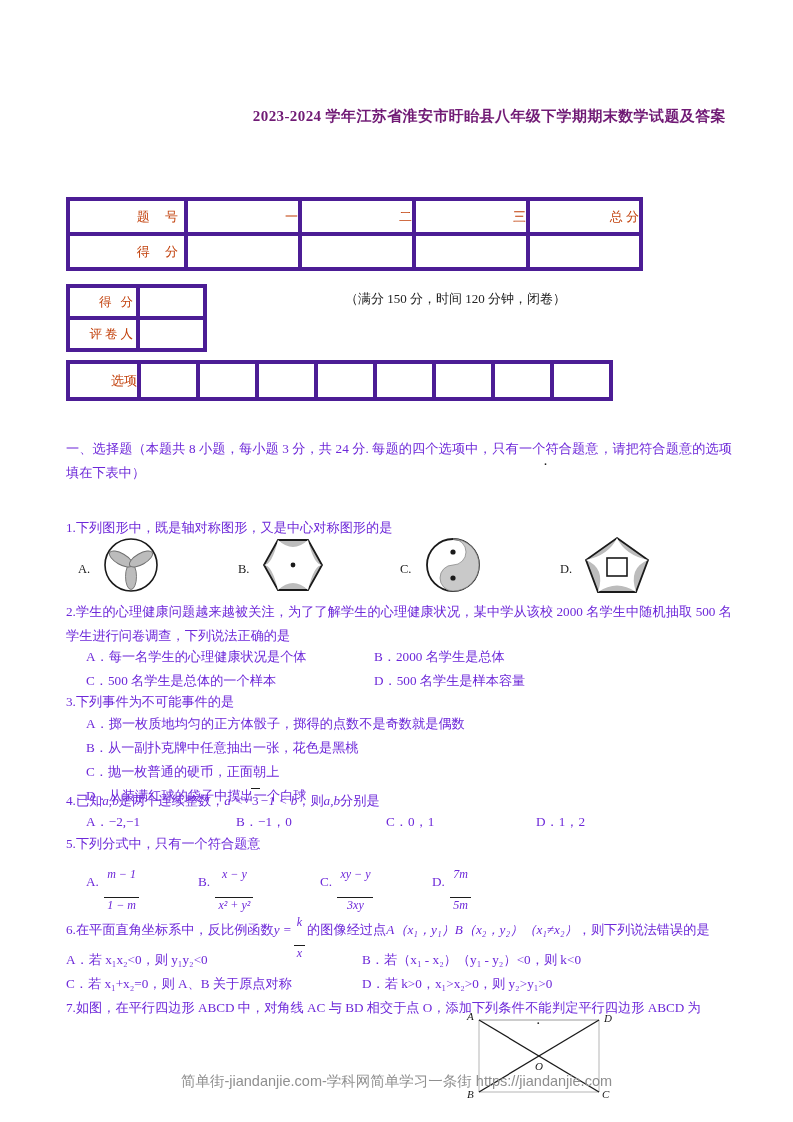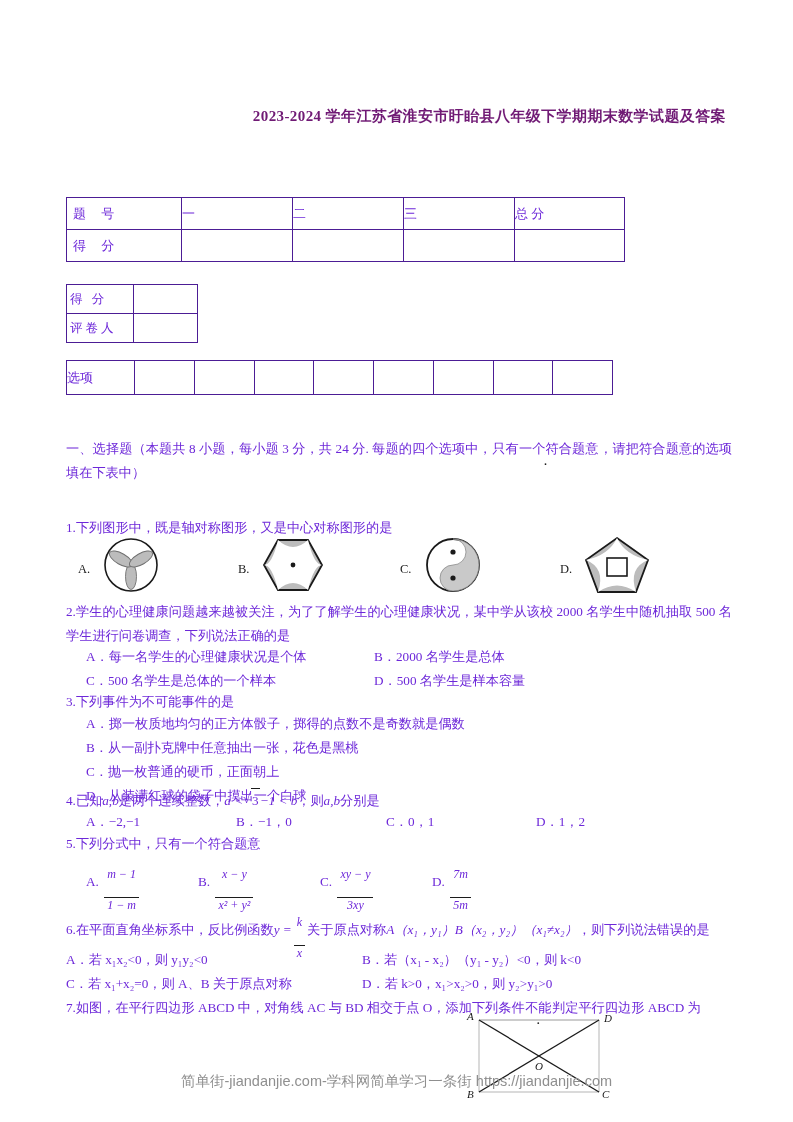--- a/index.html
+++ b/index.html
@@ -35,25 +35,25 @@
     letter-spacing: 0.4px;
     color: #701a75;
   }
   
   table.grid {
     border-collapse: collapse;
     position: absolute;
     table-layout: fixed;
   }
   table.grid td {
-    border: 1px solid #4c1d95;
-    text-align: left;
+    border: 4px solid #4c1d95;
+    text-align: right;
     vertical-align: middle;
     font-size: 13px;
-    color: #6d28d9;
+    color: #c2410c;
     padding: 0;
   }
   
   #score-table {
     left: 66px;
     top: 197px;
     width: 547px;
   }
   #score-table td { height: 31px; }
   #score-table td.lbl { letter-spacing: 6px; padding-left: 6px; }
@@ -236,20 +236,21 @@
       <td class="lbl">得  分</td>
       <td style="width:63px"></td>
     </tr>
     <tr>
       <td class="lbl">评卷人</td>
       <td></td>
     </tr>
   </tbody>
     </table>
 
+  <div class="exam-note">（满分 150 分，时间 120 分钟，闭卷）</div>
 
   <table class="grid" id="answer-table">
     <tbody>
     <tr>
       <td class="hdr">选项</td>
       <td></td>
       <td></td>
       <td></td>
       <td></td>
       <td></td>
@@ -385,21 +386,21 @@
         <span>D.</span>
         <span class="frac">
           <em class="num it">7m</em>
           <em class="den it">5m</em>
         </span>
       </span>
     </div>
   </div>
 
   <div class="para q" style="top:900px;">
-    <span>6.</span><span>在平面直角坐标系中，反比例函数</span><em class="it">y =</em><span class="frac"><em class="num it">k</em><em class="den it">x</em></span><span>关于原点对称</span><em class="it">A（x₁，y₁）</em><em class="it">B（x₂，y₂）（x₁≠x₂）</em><span>，则下列说法错误的是</span>
+    <span>6.</span><span>在平面直角坐标系中，反比例函数</span><em class="it">y =</em><span class="frac"><em class="num it">k</em><em class="den it">x</em></span><span>的图像经过点</span><em class="it">A（x₁，y₁）</em><em class="it">B（x₂，y₂）（x₁≠x₂）</em><span>，则下列说法错误的是</span>
   </div>
   <div class="para q" style="top:948px;left:66px;">
     <div class="opt-row">
       <span class="opt-col" style="width:296px">A．若 x₁x₂&lt;0，则 y₁y₂&lt;0</span>
       <span class="opt-col">B．若（x₁ - x₂）（y₁ - y₂）&lt;0，则 k&lt;0</span>
     </div>
     <div class="opt-row">
       <span class="opt-col" style="width:296px">C．若 x₁+x₂=0，则 A、B 关于原点对称</span>
       <span class="opt-col">D．若 k&gt;0，x₁&gt;x₂&gt;0，则 y₂&gt;y₁&gt;0</span>
     </div>

